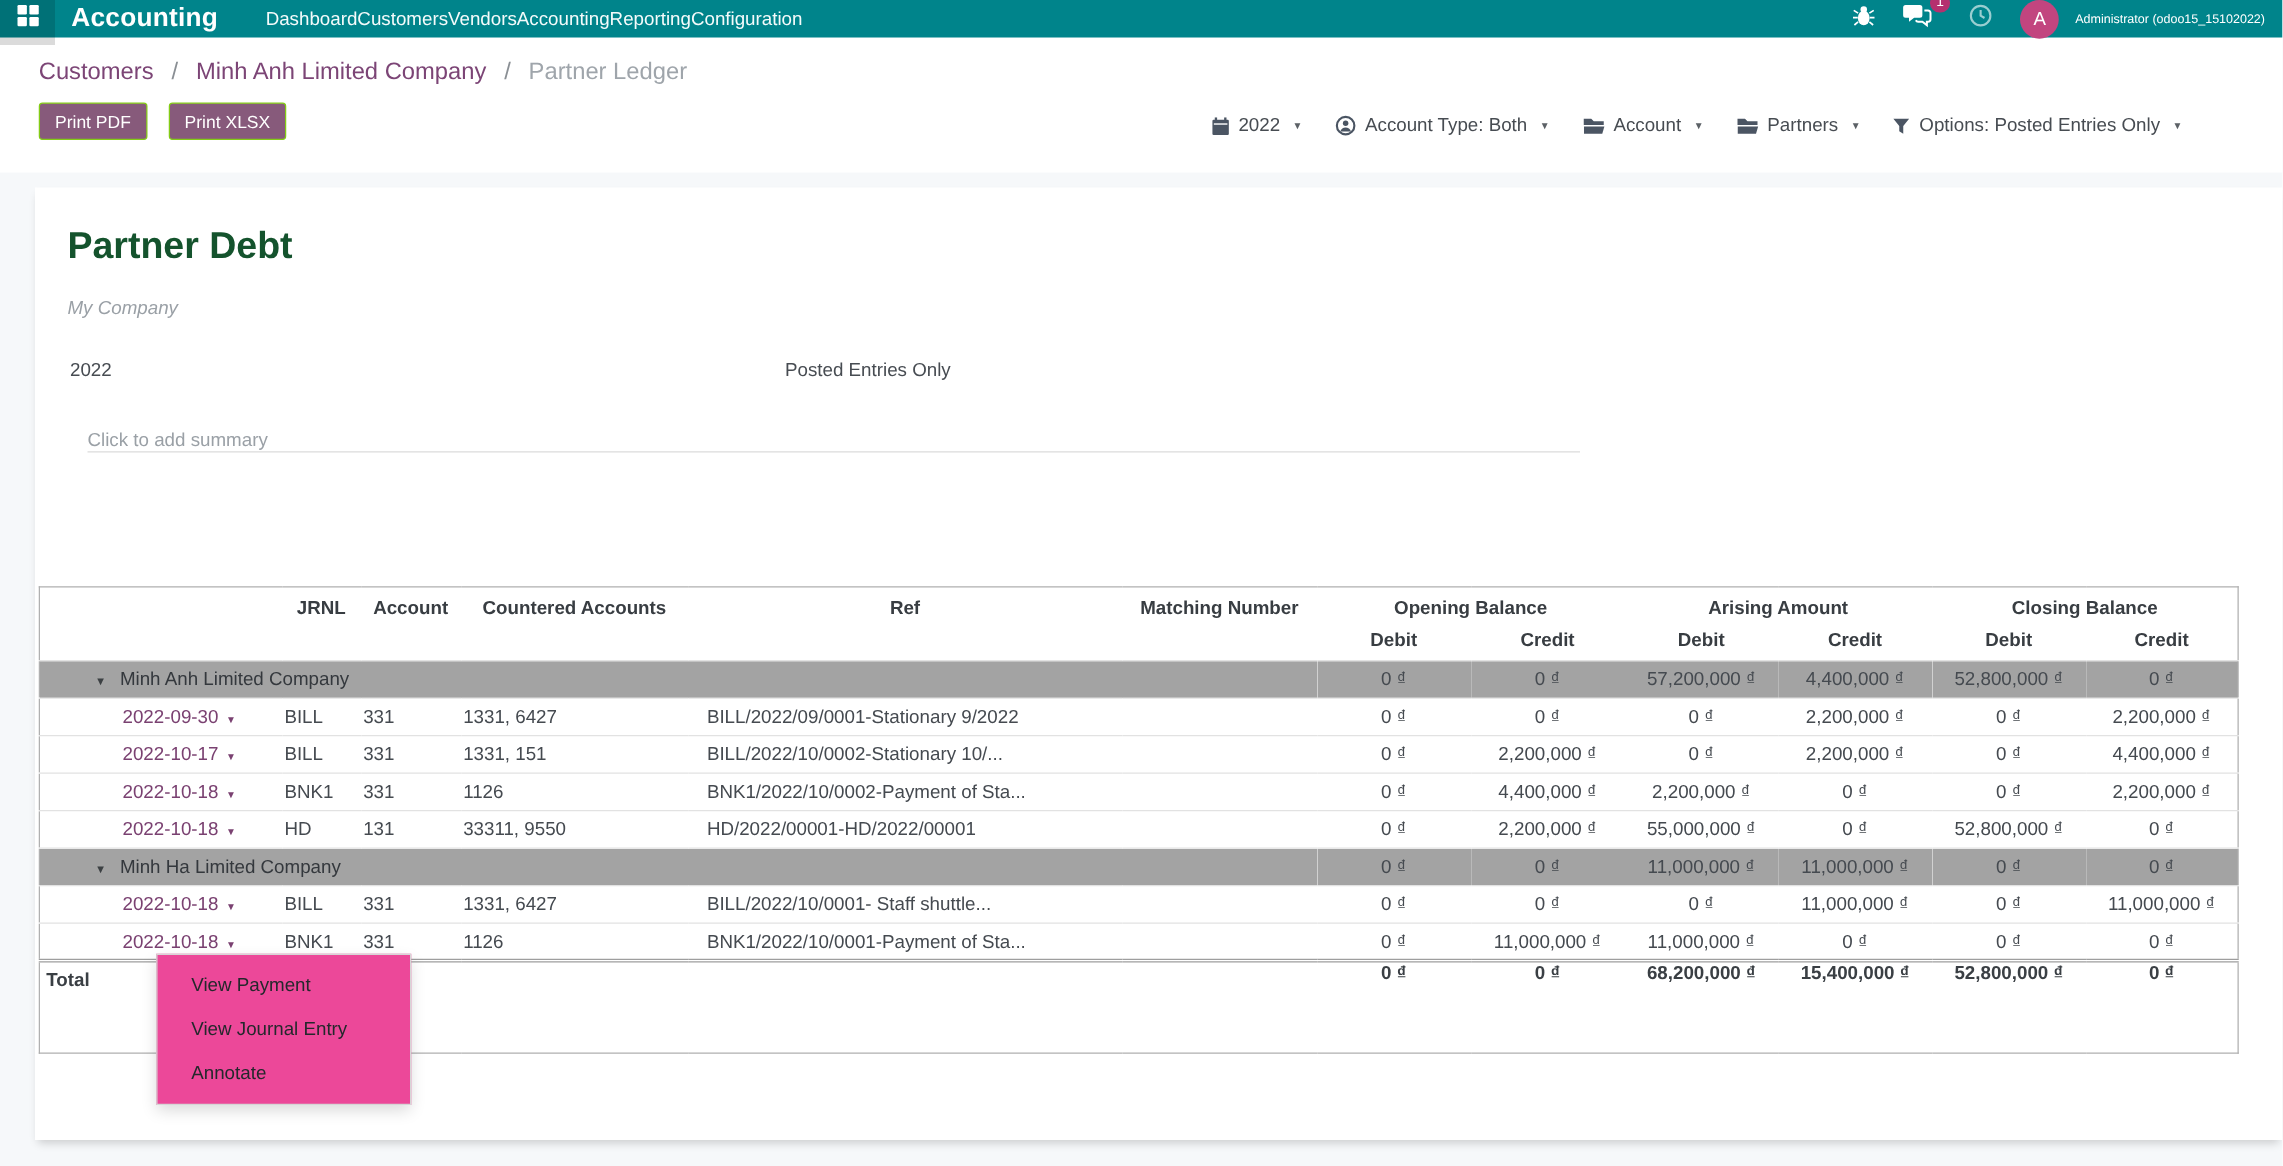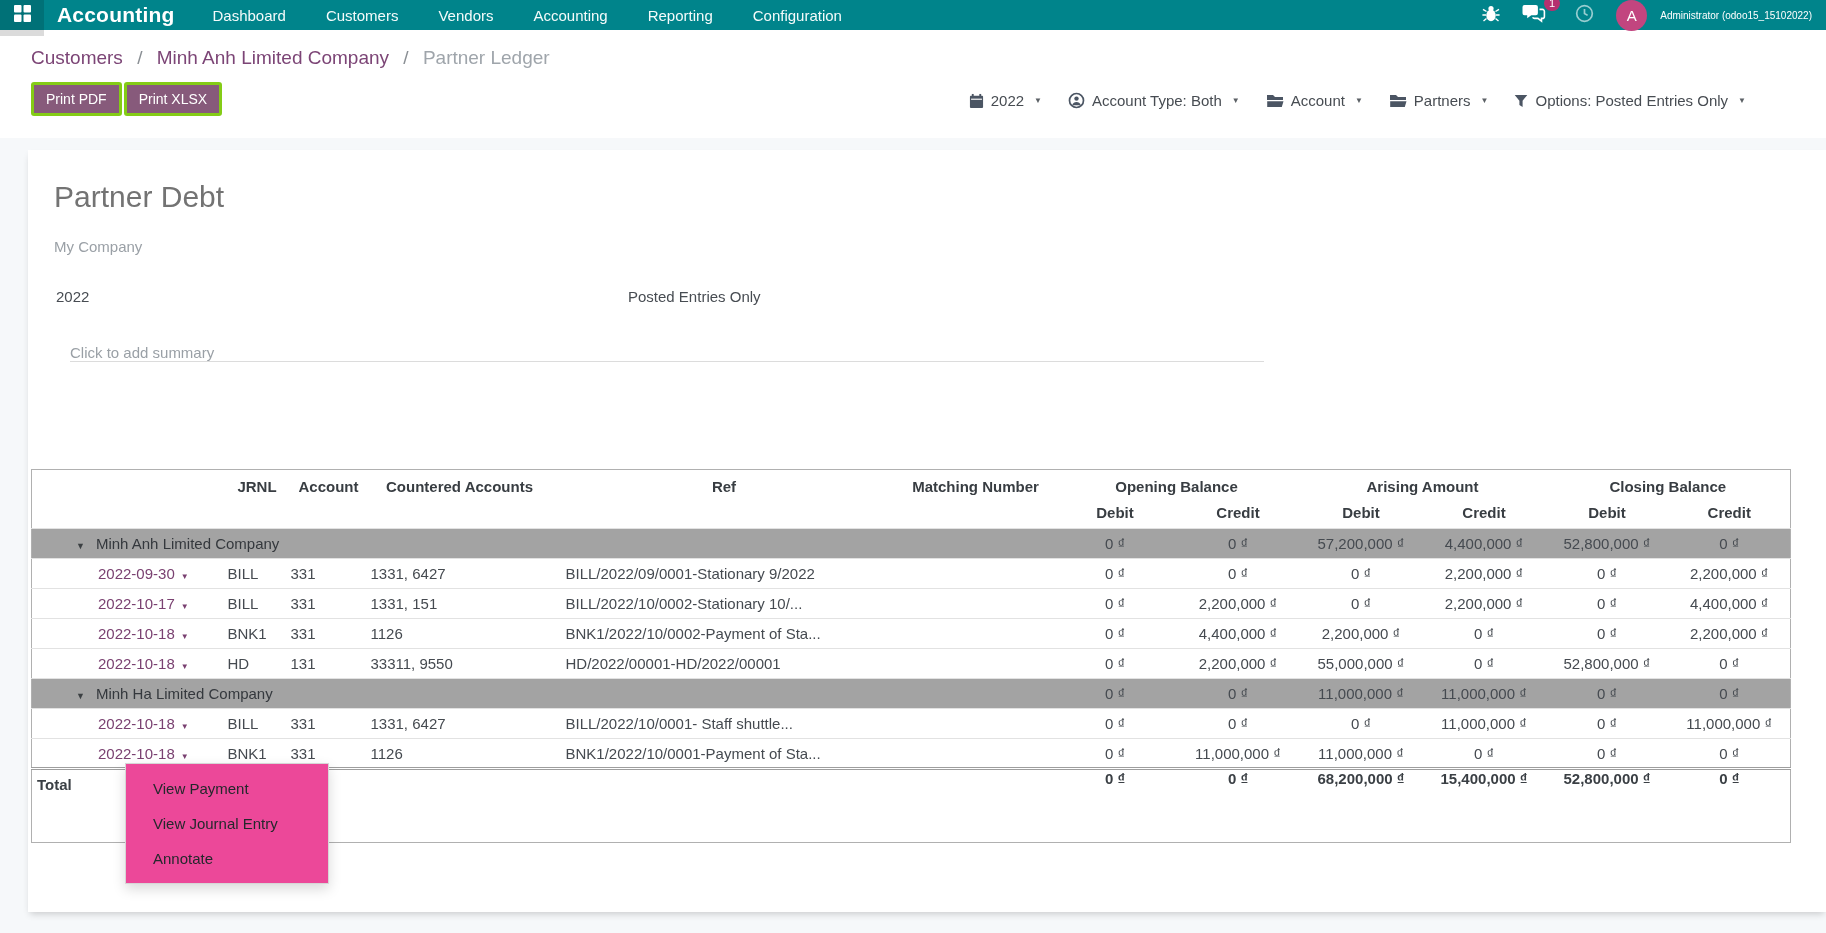--- a/index.html
+++ b/index.html
@@ -4,46 +4,46 @@
 <style>
   * { margin:0; padding:0; box-sizing:border-box; }
   html,body { width:1826px; height:933px; overflow:hidden; }
   body { font-family:"Liberation Sans", sans-serif; background:#f6f8fa; position:relative; color:#454a50; }
   [data-interactable="true"] { cursor:pointer; }
 
   
   .navbar { height:30px; background:#00848b; display:flex; align-items:center; color:#fff; position:relative; z-index:5; }
   .apps-btn { width:44px; height:42px; background:rgba(0,0,0,.14); display:flex; align-items:center; justify-content:center; }
   .brand { font-size:21px; font-weight:700; margin-left:13px; letter-spacing:.2px; }
-  .main-menu { display:flex; align-items:center; margin-left:38px; column-gap:40px; }
+  .main-menu { display:flex; align-items:center; margin-left:38px; }
   .nav-item { font-size:15px; color:#f4fbfb; }
   .nav-right { margin-left:auto; display:flex; align-items:center; column-gap:21px; padding-right:14px; }
   .nav-icon { display:flex; align-items:center; position:relative; }
   .badge { position:absolute; top:-7px; right:-13px; background:#b5306f; color:#fff; font-size:11px; line-height:15px; padding:0 5px; border-radius:8px; }
   .avatar { width:31px; height:31px; border-radius:50%; background:#c2457f; color:#fff; display:flex; align-items:center; justify-content:center; font-size:15px; }
   .user-name { font-size:10px; margin-left:-8px; }
 
   
   .control-panel { background:#fff; height:108px; padding:17px 0 0 31px; position:relative; }
   .breadcrumb { font-size:19px; }
   .breadcrumb .bc-link { color:#7c4576; text-decoration:none; }
   .breadcrumb .bc-sep { color:#8a8f94; margin:0 9px; }
   .breadcrumb .bc-current { color:#9fa5ab; }
   .actions-row { margin-top:13px; display:flex; align-items:center; }
-  .btn { background:#875a7b; color:#fff; border:3px solid #84cc16; border-radius:3px; font-size:14px; padding:6px 12px; margin-right:2px; font-family:inherit; }
+  .btn { background:#875a7b; color:#fff; border:1px solid #84cc16; border-radius:3px; font-size:14px; padding:6px 12px; margin-right:17px; font-family:inherit; }
   .filter-bar { position:absolute; right:80px; top:62px; display:flex; align-items:center; column-gap:26px; }
   .filter-item { display:inline-flex; align-items:center; font-size:15px; color:#474c52; column-gap:7px; white-space:nowrap; }
   .filter-item .icon { color:#4b5563; display:flex; align-items:center; }
   .caret { font-size:8px; color:#5c6166; margin-left:3px; }
   .caret.purple { color:#7a4171; margin-left:6px; }
 
   
   .sheet { position:absolute; left:28px; right:0; top:150px; height:762px; background:#fff; box-shadow:0 4px 7px -2px rgba(0,0,0,.18); }
-  .report-title { position:absolute; left:26px; top:30px; font-size:30px; font-weight:400; color:#737373; }
-  .report-company { position:absolute; left:26px; top:88px; font-size:15px; color:#9aa0a6; }
+  .report-title { position:absolute; left:26px; top:30px; font-size:30px; font-weight:700; color:#14532d; }
+  .report-company { position:absolute; left:26px; top:88px; font-size:15px; color:#9aa0a6;font-style:italic; }
   .report-period { position:absolute; left:28px; top:138px; font-size:15px; color:#474c52; }
   .report-options { position:absolute; left:600px; top:138px; font-size:15px; color:#474c52; }
   .summary { position:absolute; left:42px; top:194px; width:1194px; font-size:15px; color:#9aa0a6; border-bottom:1px solid #dcdcdc; }
 
   
   .ledger-table { position:absolute; left:3px; top:319px; width:1759px; border-collapse:collapse; table-layout:fixed; font-size:15px; color:#454a50; border:1px solid #b0b0b0; background:#fff; }
   .ledger-table th, .ledger-table td { overflow:hidden; white-space:nowrap; }
   thead th { font-weight:700; color:#383d42; text-align:center; height:34px; vertical-align:middle; }
   thead tr.sub th { height:25px; vertical-align:top; }
   tbody td { border-top:1px solid #e2e2e2; height:30px; vertical-align:middle; padding:0 2px; }

